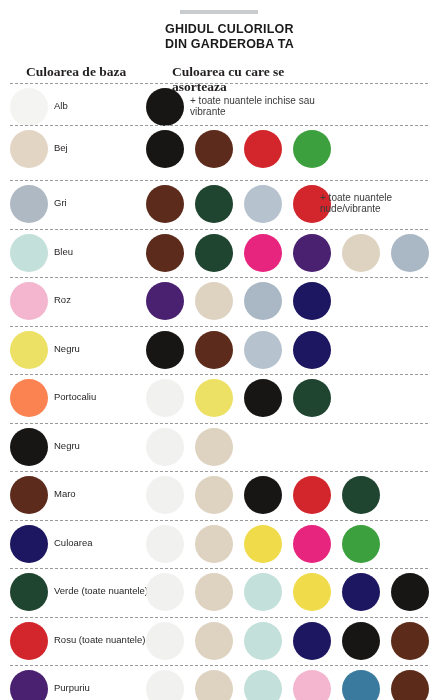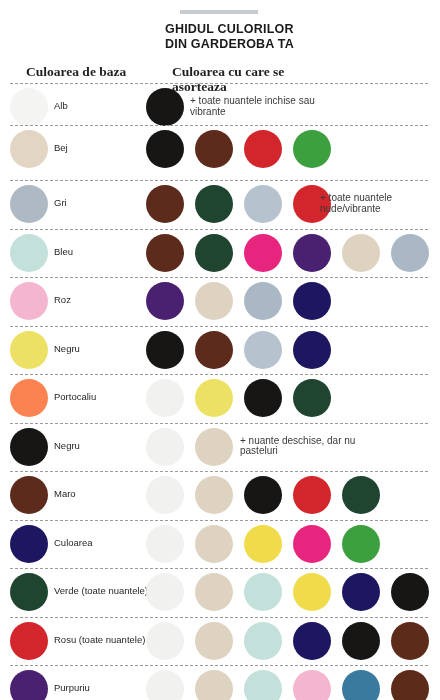--- a/index.html
+++ b/index.html
@@ -179,21 +179,20 @@
         <div class="swatch" style="left: 195px; background: rgb(236, 225, 101);"></div>
         <div class="swatch" style="left: 244px; background: rgb(23, 22, 21);"></div>
         <div class="swatch" style="left: 293px; background: rgb(31, 68, 48);"></div>
       </div>
       <div class="row" style="top: 422.5px;">
         <div class="divider"></div>
         <div class="swatch base" style="background: rgb(23, 22, 21);"></div>
         <div class="row-label">Negru</div>
         <div class="swatch" style="left: 146px; background: rgb(241, 241, 239);"></div>
         <div class="swatch" style="left: 195px; background: rgb(222, 211, 192);"></div>
-        <div class="row-note" style="left: 240px; top: 13px;">+ nuante deschise, dar nu pasteluri</div>
       </div>
       <div class="row" style="top: 471px;">
         <div class="divider"></div>
         <div class="swatch base" style="background: rgb(93, 43, 28);"></div>
         <div class="row-label">Maro</div>
         <div class="swatch" style="left: 146px; background: rgb(241, 241, 239);"></div>
         <div class="swatch" style="left: 195px; background: rgb(222, 211, 192);"></div>
         <div class="swatch" style="left: 244px; background: rgb(23, 22, 21);"></div>
         <div class="swatch" style="left: 293px; background: rgb(210, 38, 44);"></div>
         <div class="swatch" style="left: 342px; background: rgb(31, 68, 48);"></div>

